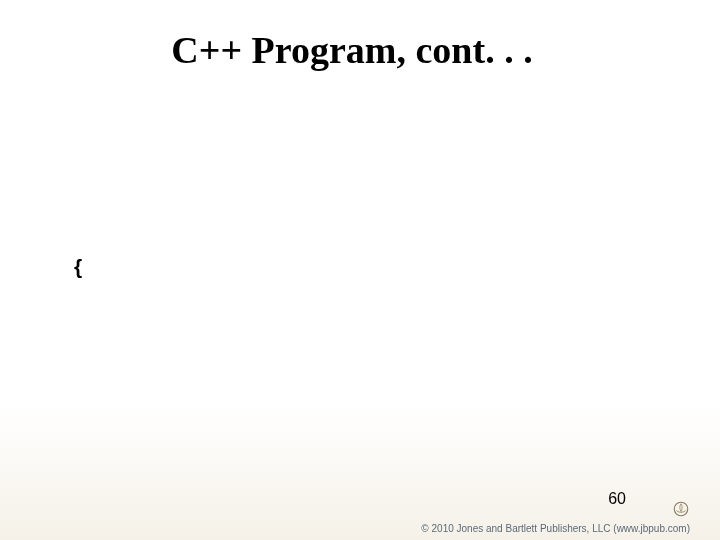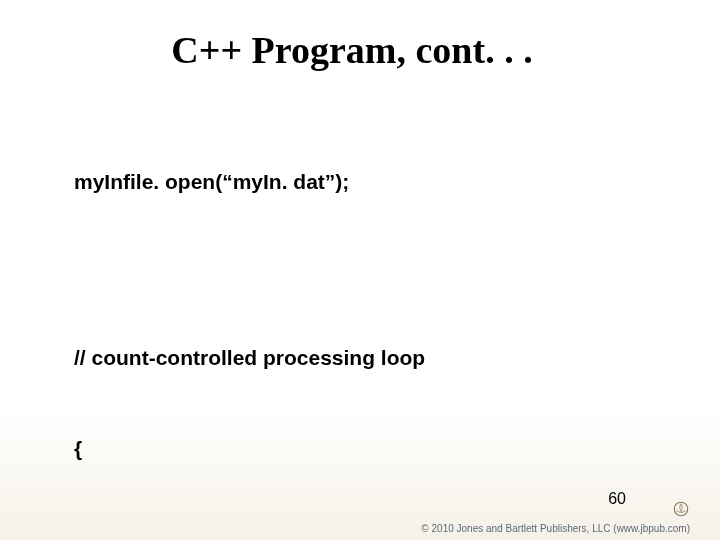--- a/index.html
+++ b/index.html
@@ -64,23 +64,21 @@
   }
   .logo svg { width: 18px; height: 18px; }
 </style>
 </head>
 <body>
 
 <div class="slide">
   <h1 class="title">C++ Program, cont. . .</h1>
 
   <div class="code-block">
-    <div class="line-open">myInfile. open(“myIn. dat”);</div>
     <div class="spacer"></div>
-    <div class="line-comment">// count-controlled processing loop</div>
     <div class="line-brace">{</div>
     
     
     
     
     
     
     
     
   </div>

